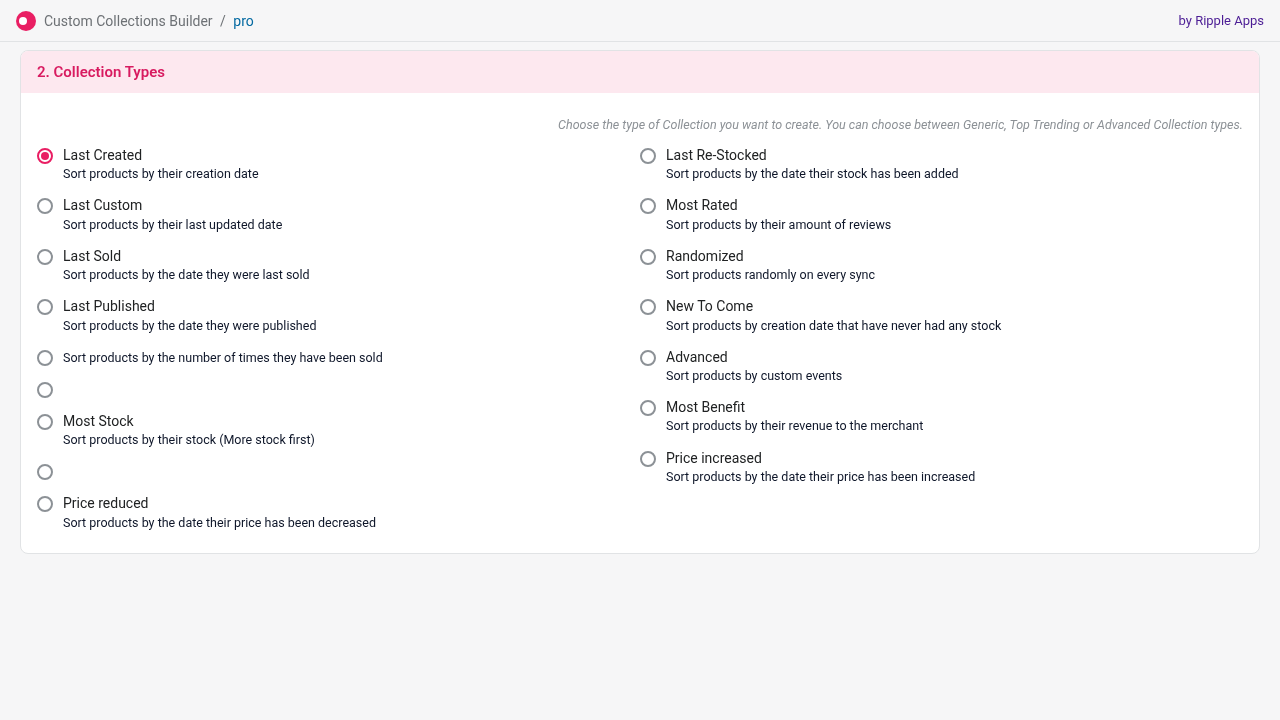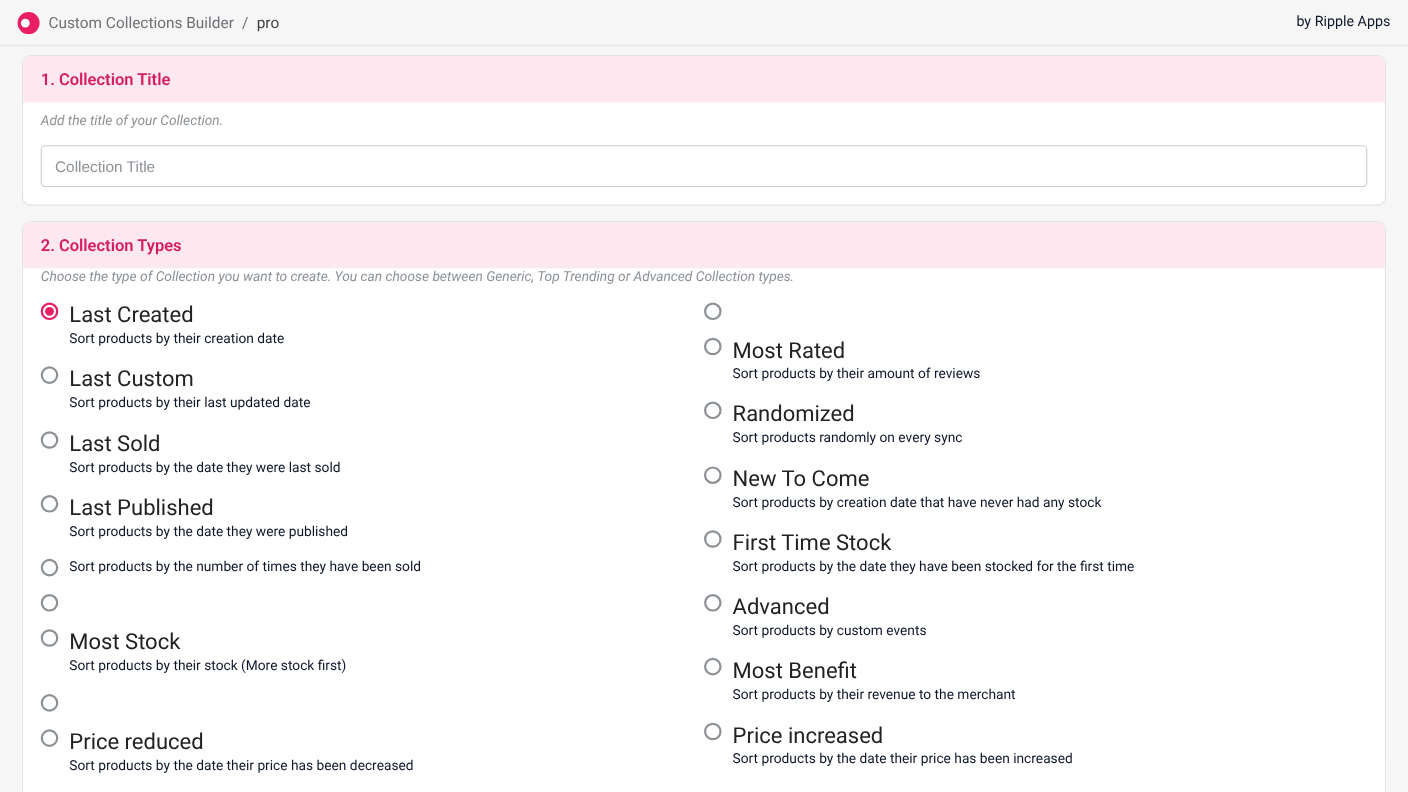--- a/index.html
+++ b/index.html
@@ -24,22 +24,22 @@
   background: #e91e63;
   position: relative;
   display: inline-flex; align-items: center; justify-content: center;
 }
 .logo::after {
   content: ""; position: absolute; width: 8px; height: 8px; border-radius: 50%;
   background: #fff; left: 3px; top: 6px;
 }
 .breadcrumb { color: #6d7175; font-size: 14px; }
 .breadcrumb .sep { margin: 0 4px; color: #6d7175; }
-.breadcrumb .sub { color: #404040; }
-.by { color: #0f172a; font-size: 13px; }
+.breadcrumb .sub { color: #0369a1; }
+.by { color: #4c1d95; font-size: 13px; }
 .page { padding: 8px 20px 24px 20px; }
 .card {
   background: #fff;
   border: 1px solid #e1e3e5;
   border-radius: 8px;
   margin-bottom: 14px;
   overflow: hidden;
 }
 .card-header {
   background: #fde8ef;
@@ -49,21 +49,21 @@
   color: #d81b60;
   font-size: 15px;
   font-weight: 600;
 }
 .card-sub {
   padding: 10px 16px 4px 16px;
   color: #8c9196;
   font-size: 12.5px;
   font-style: italic;
 }
-.card-sub.ctypes { padding-top: 0; padding-bottom: 2px; font-style: italic; }
+.card-sub.ctypes { padding-top: 24px; padding-bottom: 2px; font-style: italic; text-align: right; }
 .input-wrap { padding: 10px 16px 16px 16px; }
 .text-input {
   width: 100%;
   height: 38px;
   border: 1px solid #c9cccf;
   border-radius: 4px;
   padding: 0 12px;
   font-size: 14px;
   color: #202223;
 }
@@ -95,21 +95,21 @@
 }
 .radio-circle.checked::after {
   content: "";
   position: absolute;
   left: 2px; top: 2px;
   width: 8px; height: 8px;
   background: #e91e63;
   border-radius: 50%;
 }
 .radio-text .rtitle {
-  font-size: 20px;
+  font-size: 14px;
   color: #202223;
   line-height: 1.3;
 }
 .radio-text .rdesc {
   font-size: 12.5px;
   color: #0f172a;
   margin-top: 2px;
   line-height: 1.3;
 }
 </style>
@@ -123,29 +123,20 @@
       <span>Custom Collections Builder</span>
       <span class="sep">/</span>
       <span class="sub">pro</span>
     </span>
   </div>
   <div class="by">by Ripple Apps</div>
 </div>
 
 <div class="page">
 
-  <div class="card">
-    <div class="card-header">
-      <h2>1. Collection Title</h2>
-    </div>
-    <div class="card-sub">Add the title of your Collection.</div>
-    <div class="input-wrap">
-      <input type="text" class="text-input" placeholder="Collection Title" style="">
-    </div>
-  </div>
 
   <div class="card">
     <div class="card-header">
       <h2>2. Collection Types</h2>
     </div>
     <div class="card-sub ctypes">Choose the type of Collection you want to create. You can choose between Generic, Top Trending or Advanced Collection types.</div>
 
     <div class="radio-grid">
       <div class="radio-col" id="col-left">
           <div class="radio-item">
@@ -199,20 +190,24 @@
             <span class="radio-circle"></span>
             <div class="radio-text">
               <div class="rtitle">Price reduced</div>
               <div class="rdesc">Sort products by the date their price has been decreased</div>
             </div>
           </div>
         </div>
       <div class="radio-col" id="col-right">
           <div class="radio-item">
             <span class="radio-circle"></span>
+            <div class="radio-text">
+              <div class="rtitle">Last Re-Stocked</div>
+              <div class="rdesc">Sort products by the date their stock has been added</div>
+            </div>
           </div>
           <div class="radio-item">
             <span class="radio-circle"></span>
             <div class="radio-text">
               <div class="rtitle">Most Rated</div>
               <div class="rdesc">Sort products by their amount of reviews</div>
             </div>
           </div>
           <div class="radio-item">
             <span class="radio-circle"></span>
@@ -224,27 +219,20 @@
           <div class="radio-item">
             <span class="radio-circle"></span>
             <div class="radio-text">
               <div class="rtitle">New To Come</div>
               <div class="rdesc">Sort products by creation date that have never had any stock</div>
             </div>
           </div>
           <div class="radio-item">
             <span class="radio-circle"></span>
             <div class="radio-text">
-              <div class="rtitle">First Time Stock</div>
-              <div class="rdesc">Sort products by the date they have been stocked for the first time</div>
-            </div>
-          </div>
-          <div class="radio-item">
-            <span class="radio-circle"></span>
-            <div class="radio-text">
               <div class="rtitle">Advanced</div>
               <div class="rdesc">Sort products by custom events</div>
             </div>
           </div>
           <div class="radio-item">
             <span class="radio-circle"></span>
             <div class="radio-text">
               <div class="rtitle">Most Benefit</div>
               <div class="rdesc">Sort products by their revenue to the merchant</div>
             </div>

